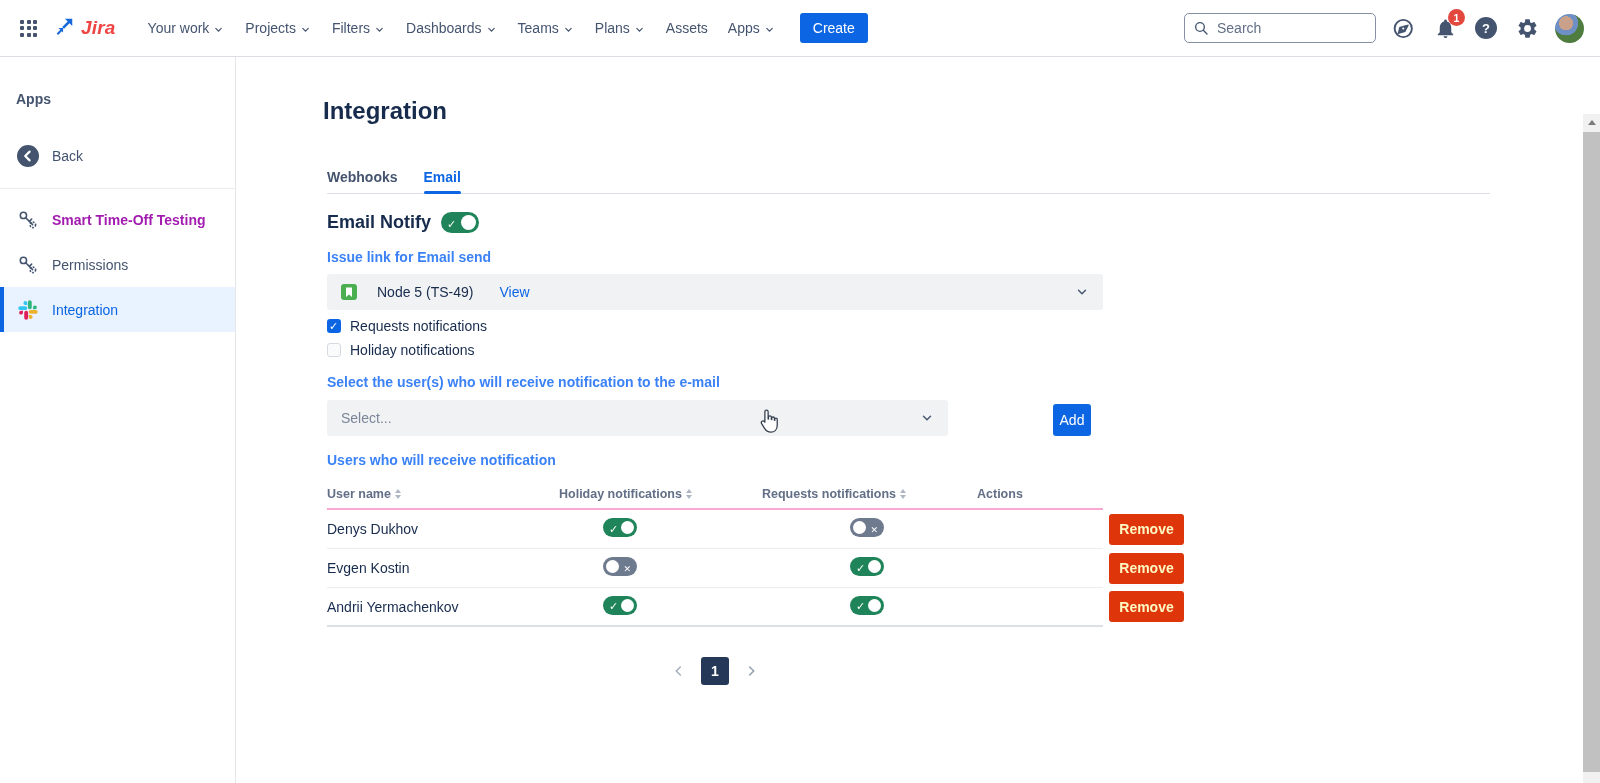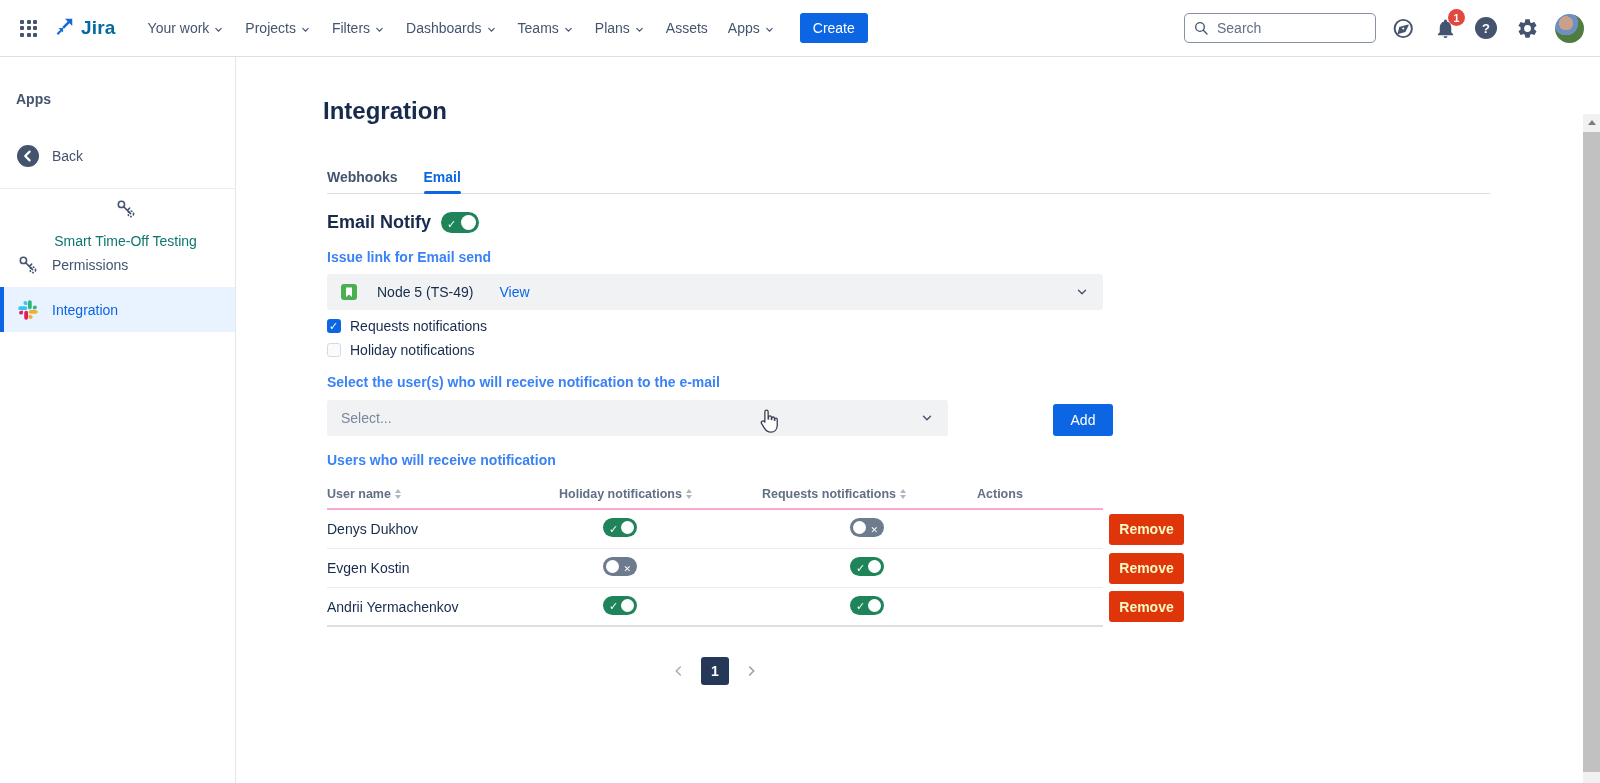--- a/index.html
+++ b/index.html
@@ -5,21 +5,21 @@
   * { margin:0; padding:0; box-sizing:border-box; }
   html,body { width:1600px; height:783px; overflow:hidden; background:#fff;
     font-family:"Liberation Sans","DejaVu Sans",sans-serif; color:#172B4D; font-size:14px; }
 
   
   .topnav { height:57px; display:flex; align-items:center; padding:0 16px 0 14px;
     border-bottom:1px solid #dcdfe4; background:#fff; position:relative; z-index:20; }
   .grid-icon { display:grid; grid-template-columns:repeat(3,4px); grid-gap:2.5px; padding:6px; cursor:pointer; }
   .grid-icon i { width:4px; height:4px; background:#44546F; border-radius:1px; }
   .logo { display:flex; align-items:center; gap:6px; margin-left:10px; cursor:pointer; }
-  .logo-text { font-size:19px; font-weight:600; color:#0369a1; letter-spacing:.2px; }
+  .logo-text { font-size:19px; font-weight:600; color:#ef4444; letter-spacing:.2px;font-style:italic; }
   .nav-items { display:flex; align-items:center; margin-left:22px; }
   .nav-item { display:flex; align-items:center; gap:3px; padding:8px 10px; color:#44546F;
     font-weight:500; cursor:pointer; white-space:nowrap; }
   .nav-item svg { margin-top:2px; }
   .create-btn { background:#0C66E4; color:#fff; border:none; border-radius:3px; font-weight:500;
     font-size:14px; padding:7px 13px; margin-left:14px; cursor:pointer; font-family:inherit; }
   .topnav-right { margin-left:auto; display:flex; align-items:center; gap:15px; }
   .search-wrap { position:relative; }
   .search-wrap input { width:192px; height:30px; border:1.5px solid #8590A2; border-radius:5px;
     padding:0 8px 0 32px; font-size:14px; font-family:inherit; color:#172B4D; outline:none; }
@@ -37,21 +37,21 @@
 
   
   .page { display:flex; height:726px; position:relative; }
 
   
   .sidebar { width:236px; border-right:1px solid #e4e6ea; padding-top:34px; flex:none; }
   .sidebar-heading { font-weight:600; color:#44546F; padding:0 16px; margin-bottom:26px; }
   .side-item { display:flex; align-items:center; height:45px; padding-left:16px; cursor:pointer;
     color:#44546F; gap:12px; }
   .side-item .ic { width:24px; height:24px; flex:none; display:flex; align-items:center; justify-content:center; }
-  .side-item.bold { font-weight:400; color:#0f766e;flex-direction:column; }
+  .side-item.bold { font-weight:700; color:#a21caf; }
   .side-item.selected { background:#E9F2FF; color:#0C66E4; font-weight:500;
     border-left:4px solid #0C66E4; padding-left:12px; }
   .side-divider { height:1px; background:#ebecf0; margin:10px 0 8px 0; }
 
   
   .main { flex:1; padding:40px 0 0 87px; position:relative; }
   .page-title { font-size:24px; font-weight:600; color:#172B4D; }
   .content { width:1163px; margin-left:4px; }
 
   .tabs { display:flex; gap:26px; margin-top:44px; border-bottom:1px solid #dcdfe4; }
@@ -76,21 +76,21 @@
 
   .cb-row { display:flex; align-items:center; gap:9px; margin-top:8px; cursor:pointer; }
   .checkbox { width:14px; height:14px; border-radius:3px; position:relative; flex:none; }
   .checkbox[data-checked="true"] { background:#0C66E4; }
   .checkbox[data-checked="true"]::after { content:"✓"; position:absolute; color:#fff; font-size:11px;
     font-weight:700; left:2px; top:0px; line-height:14px; }
   .checkbox[data-checked="false"] { background:#fafbfc; border:1.5px solid #d5d9e0; }
 
   .select-row { display:flex; align-items:flex-end; margin-top:10px; }
   .add-btn { background:#0C66E4; color:#fff; border:none; border-radius:3px; font-weight:500;
-    font-size:14px; width:60px; height:32px; margin-left:105px; margin-top:2px; cursor:pointer; font-family:inherit; }
+    font-size:14px; width:38px; height:32px; margin-left:105px; margin-top:2px; cursor:pointer; font-family:inherit; }
 
   
   .toggle { position:relative; display:inline-block; border-radius:12px; cursor:pointer; }
   .toggle.lg { width:38px; height:21px; }
   .toggle.sm { width:34px; height:19px; }
   .toggle[data-state="on"]  { background:#1F845A; }
   .toggle[data-state="off"] { background:#6E7B8F; }
   .t-knob { position:absolute; background:#fff; border-radius:50%; }
   .lg .t-knob { width:15px; height:15px; top:3px; }
   .sm .t-knob { width:13px; height:13px; top:3px; }

